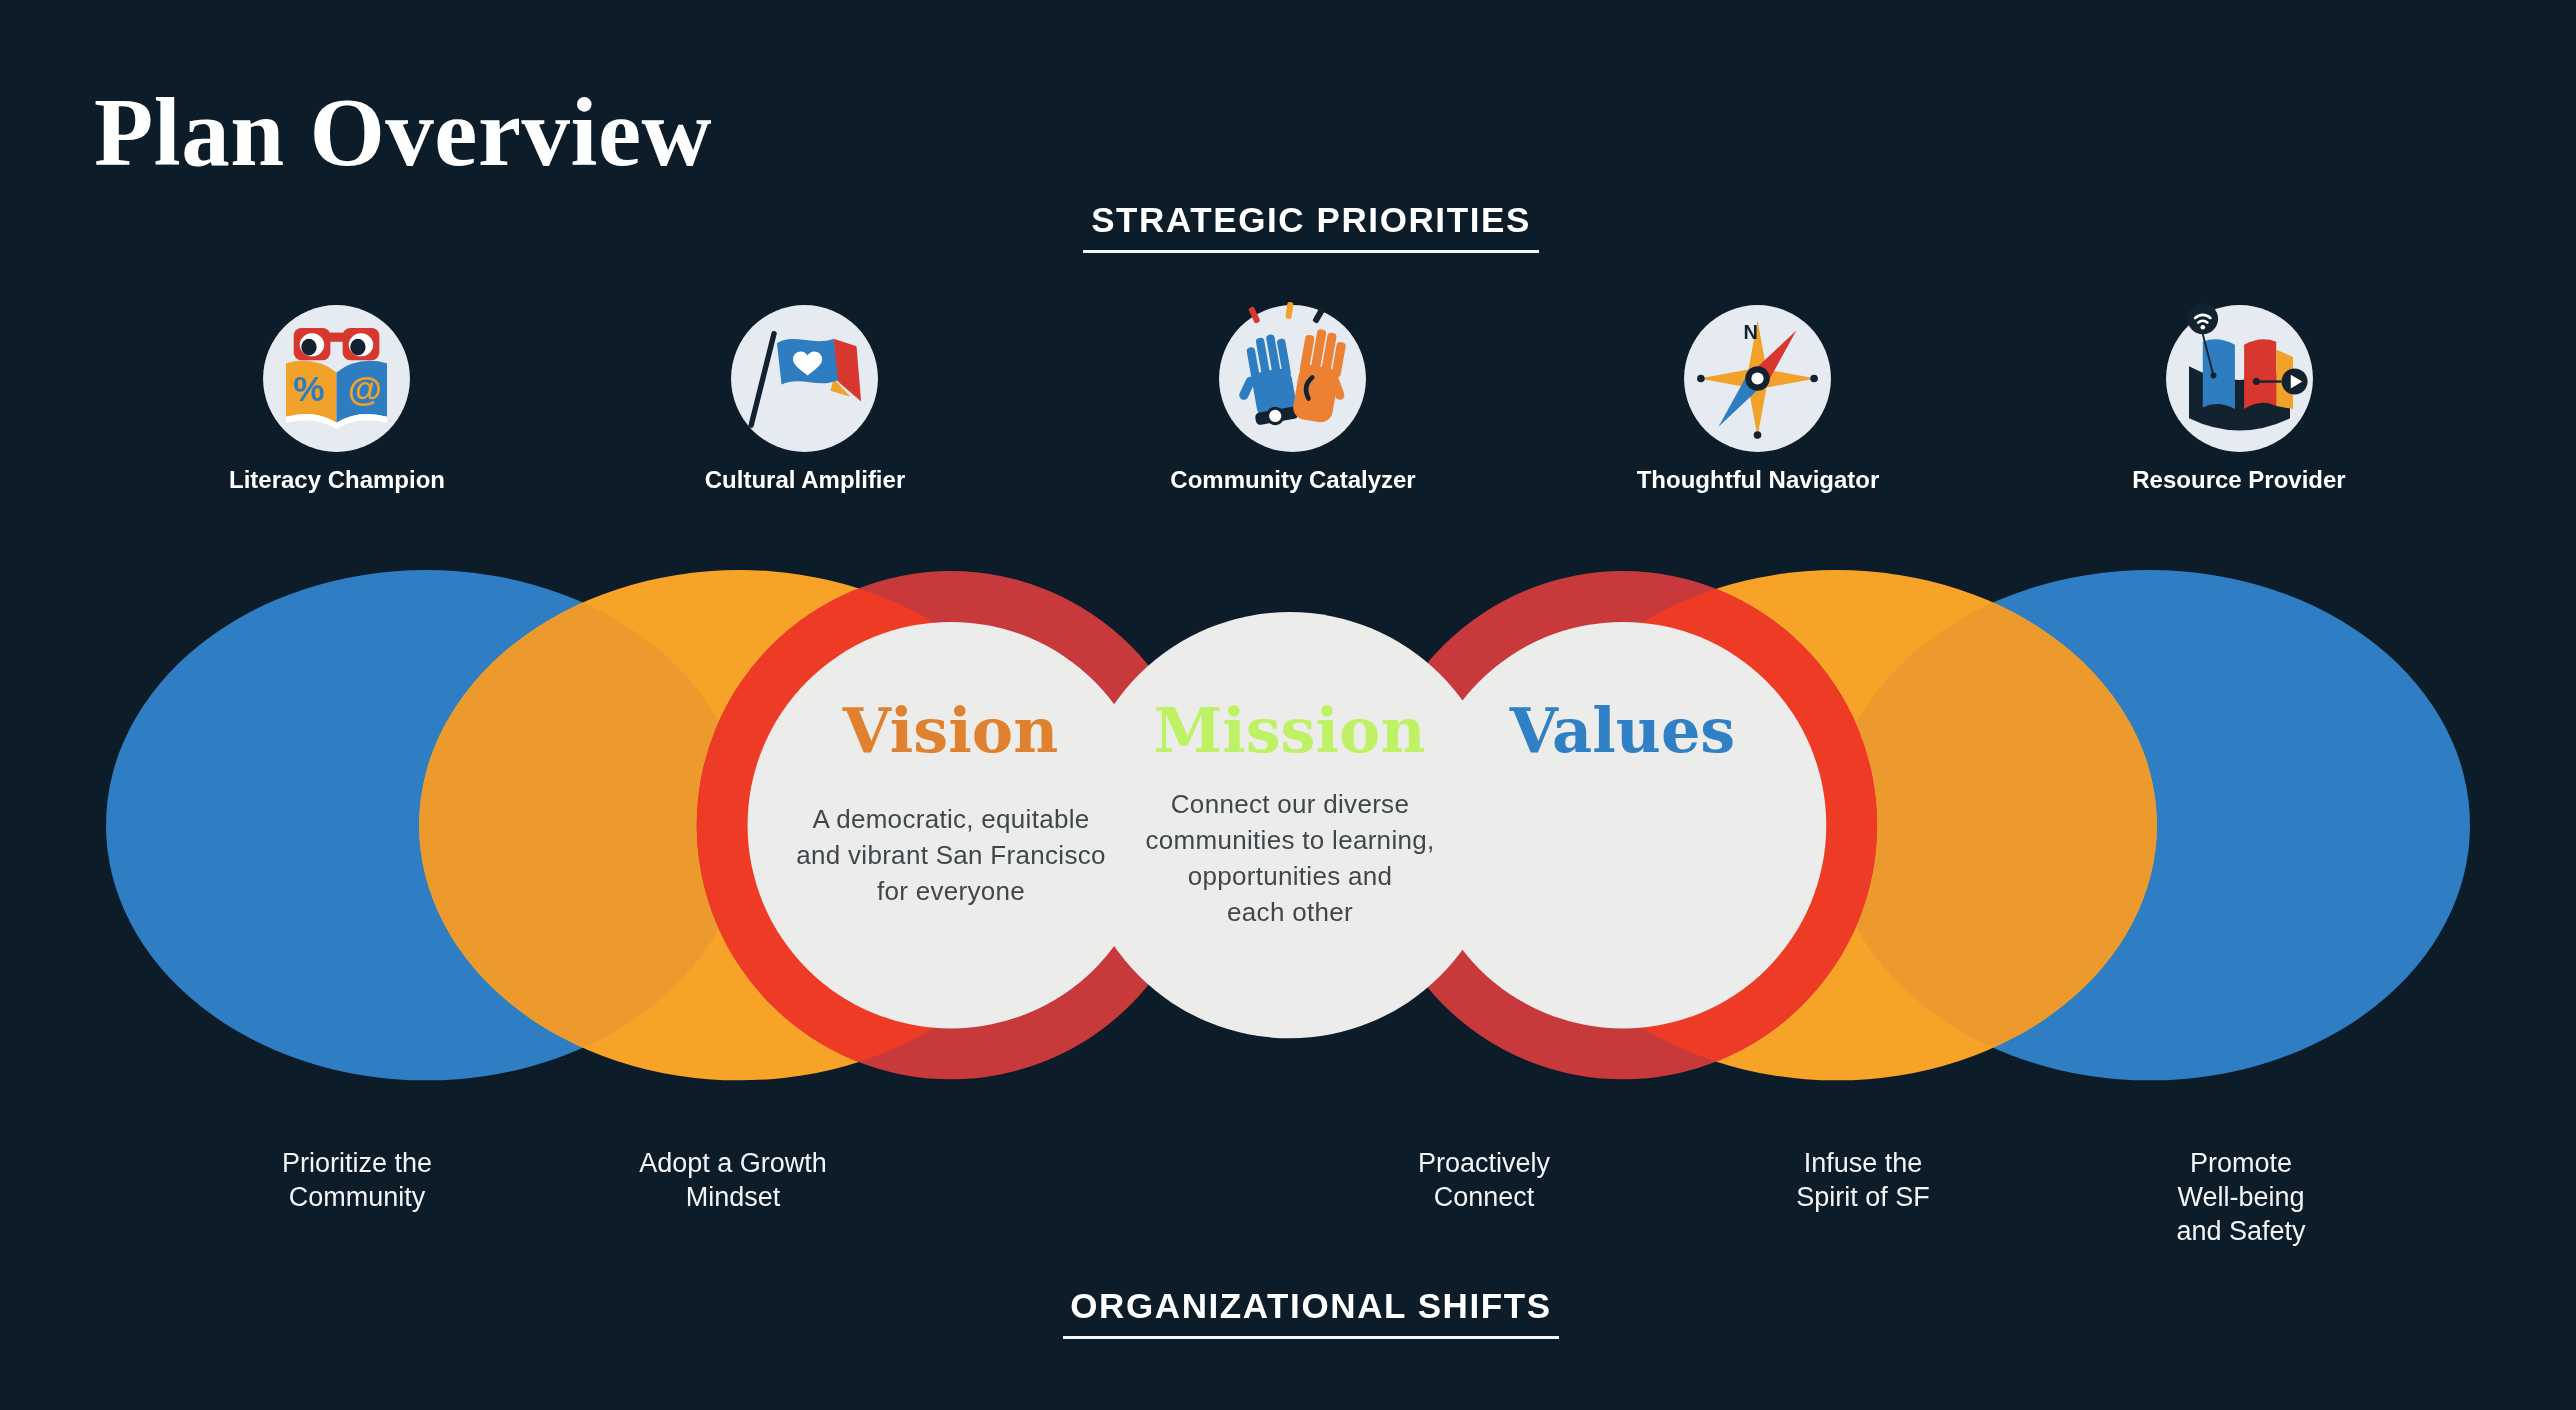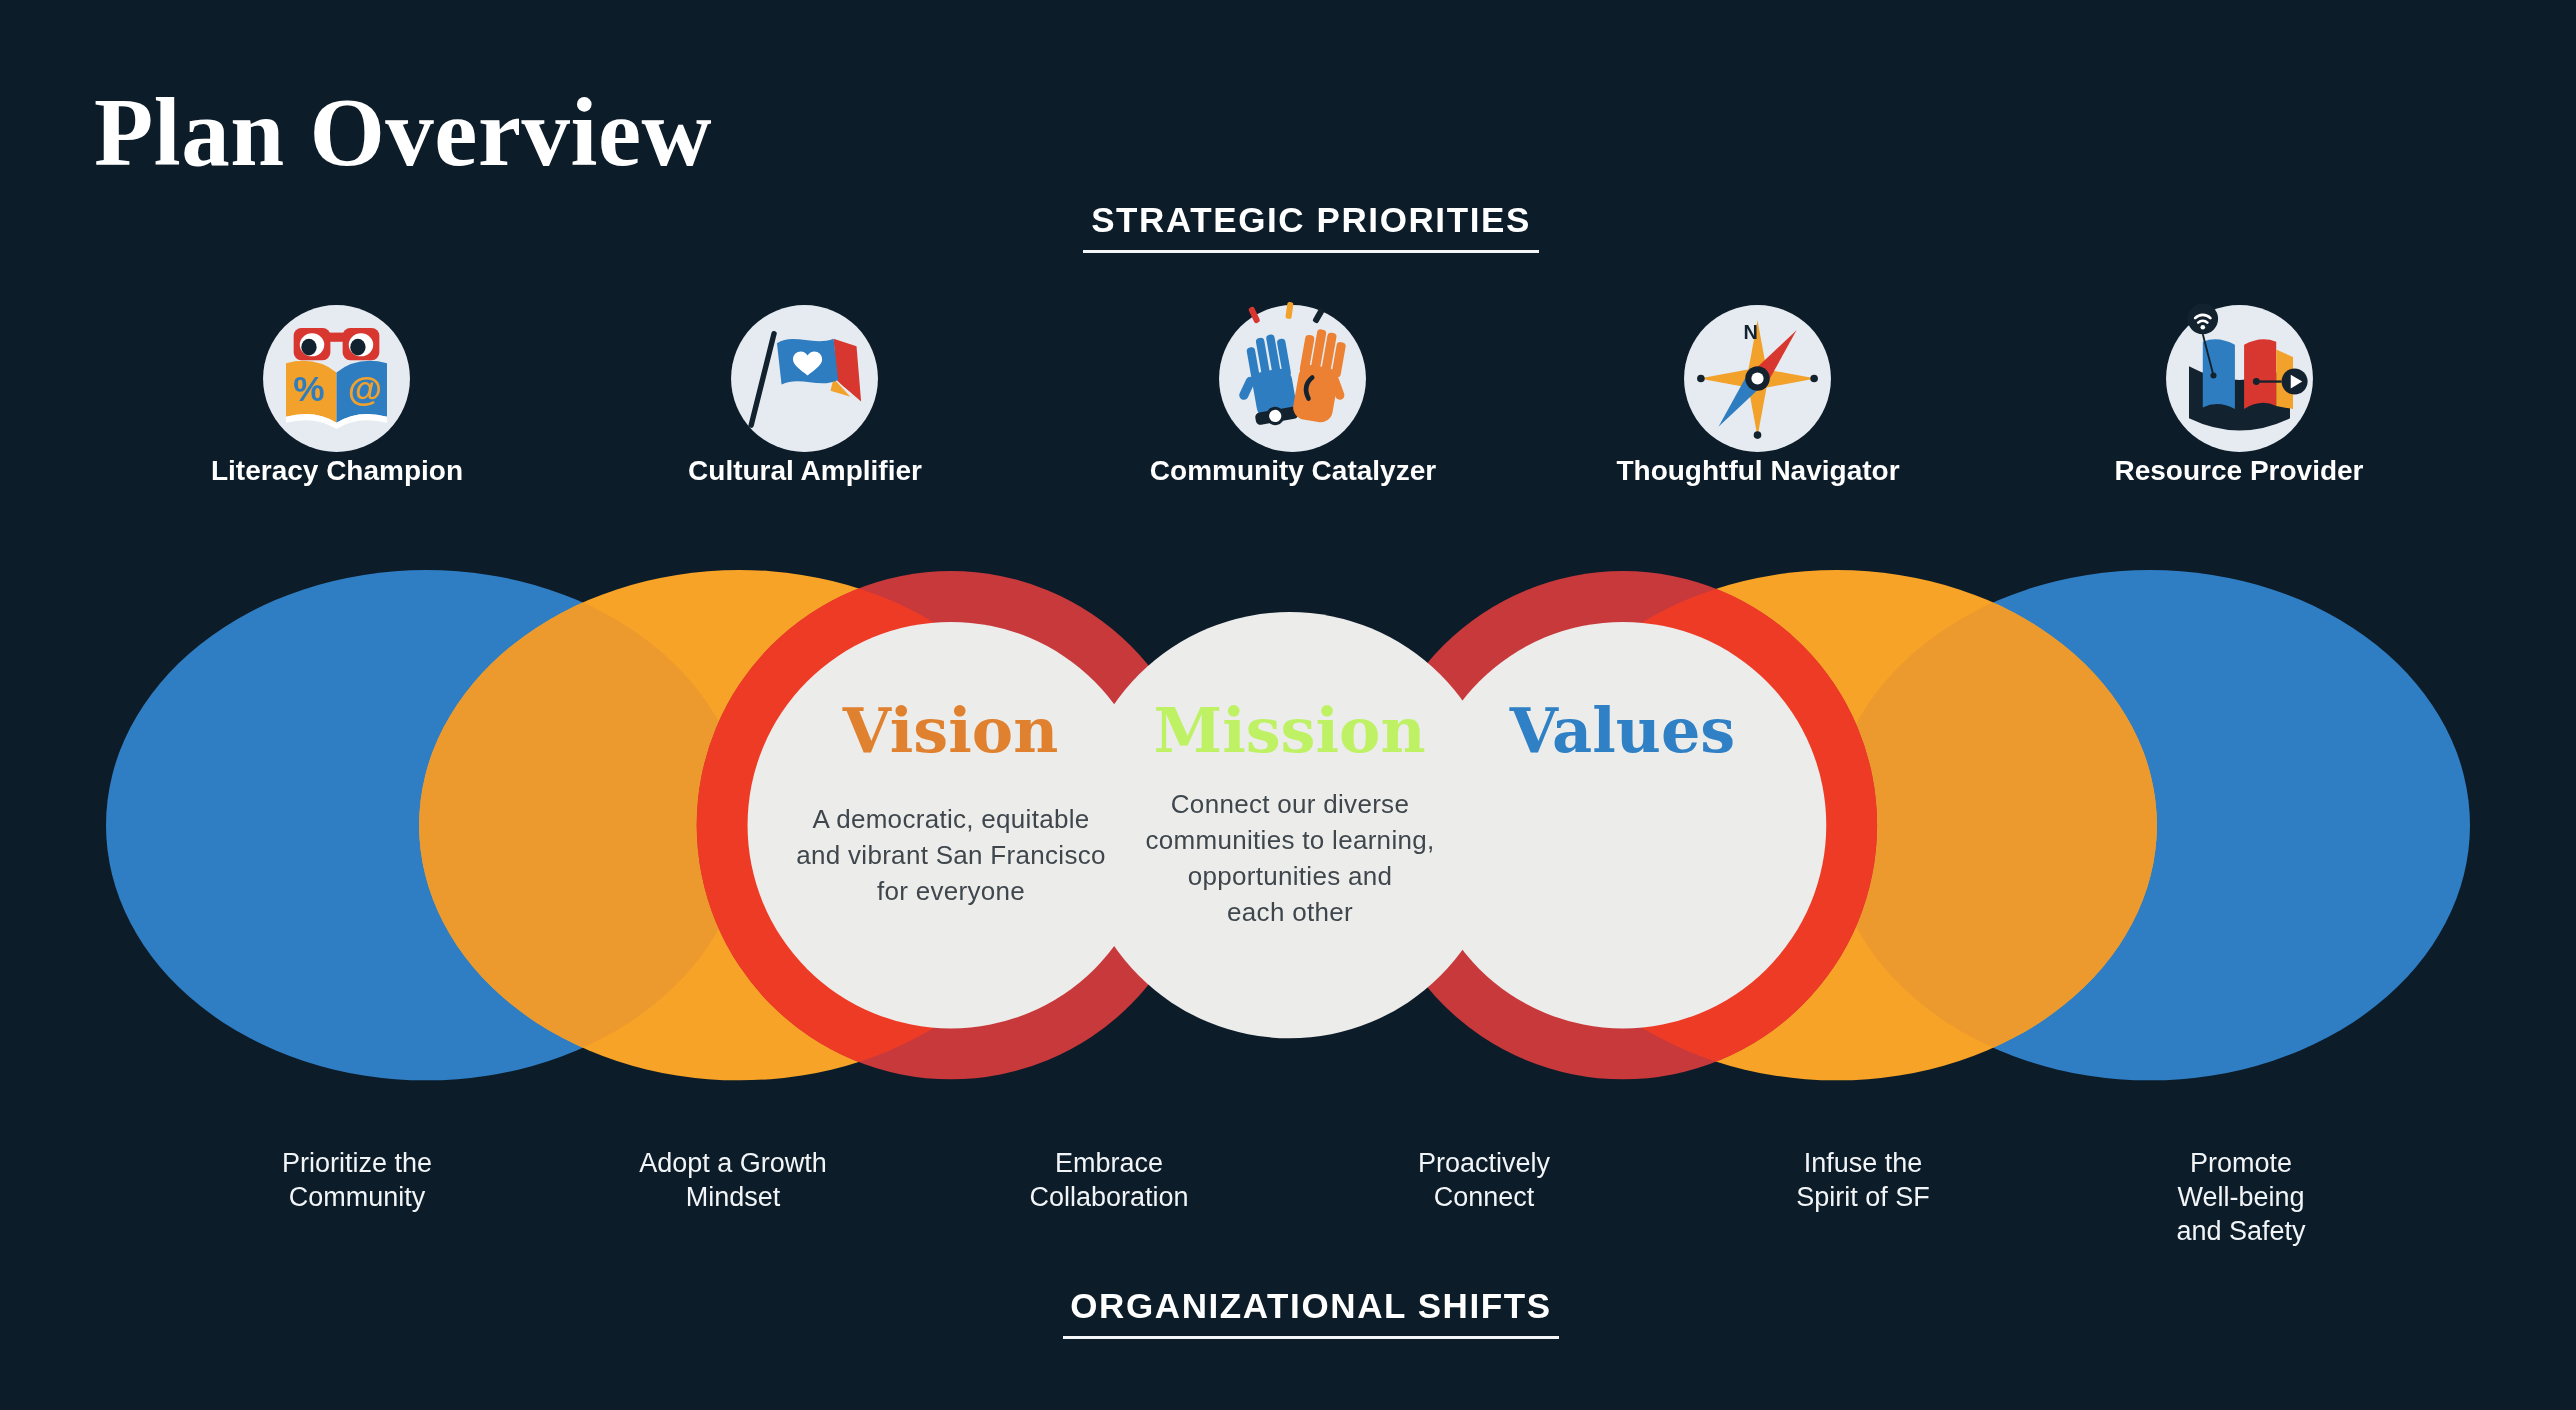--- a/index.html
+++ b/index.html
@@ -11,22 +11,22 @@
               font-size:97px;line-height:1.1;color:#FFFFFF;letter-spacing:0.5px;}
 
   .sec-heading{left:0;right:0;text-align:center;color:#FFFFFF;font-weight:700;
                font-size:35px;letter-spacing:1.6px;margin-left:46px;}
   .sec-heading .u{display:inline-block;padding:0 7.7px 9.8px 7.7px;border-bottom:3.3px solid #F4F6F7;}
   .sp-heading{top:200px;}
   .os-heading{top:1286px;}
 
   .priority-icon{width:153px;height:153px;top:302px;}
   .priority-icon svg{overflow:visible;display:block;}
-  .priority-label{top:454px;width:328px;text-align:center;color:#FFFFFF;
-                  font-size:28px;font-weight:700;line-height:1.2;}
+  .priority-label{top:466px;width:328px;text-align:center;color:#FFFFFF;
+                  font-size:24px;font-weight:700;line-height:1.2;}
 
   .venn-svg{left:0;top:0;width:2576px;height:1411px;}
 
   .venn-heading{font-family:"DejaVu Serif", serif;font-weight:700;font-size:62px;
                 text-align:center;width:415px;top:697px;line-height:1.1;}
   .venn-body{font-size:26px;line-height:36px;color:#3F474D;text-align:center;
              white-space:pre-line;width:372px;letter-spacing:0.3px;}
   .vision-heading{left:743px;color:#E0812F;}
   .mission-heading{left:1082px;color:#bef264;}
   .values-heading{left:1415px;color:#2F80C5;}
@@ -195,22 +195,20 @@
   <div class="abs priority-label" style="left:173px;">Literacy Champion</div>
   <div class="abs priority-label" style="left:641px;">Cultural Amplifier</div>
   <div class="abs priority-label" style="left:1129px;">Community Catalyzer</div>
   <div class="abs priority-label" style="left:1594px;">Thoughtful Navigator</div>
   <div class="abs priority-label" style="left:2075px;">Resource Provider</div>
 
   <div class="abs shift-label" style="left:569px;">Adopt a Growth
 Mindset</div>
   <div class="abs shift-label" style="left:193px;">Prioritize the
 Community</div>
-  <div class="abs shift-label" style="left:945px;">Embrace
-Collaboration</div>
   <div class="abs shift-label" style="left:1699px;">Infuse the
 Spirit of SF</div>
   <div class="abs shift-label" style="left:1320px;">Proactively
 Connect</div>
   <div class="abs shift-label" style="left:2077px;">Promote
 Well-being
 and Safety</div>
 
   <div class="abs sec-heading os-heading">
     <span class="u">ORGANIZATIONAL SHIFTS</span>

